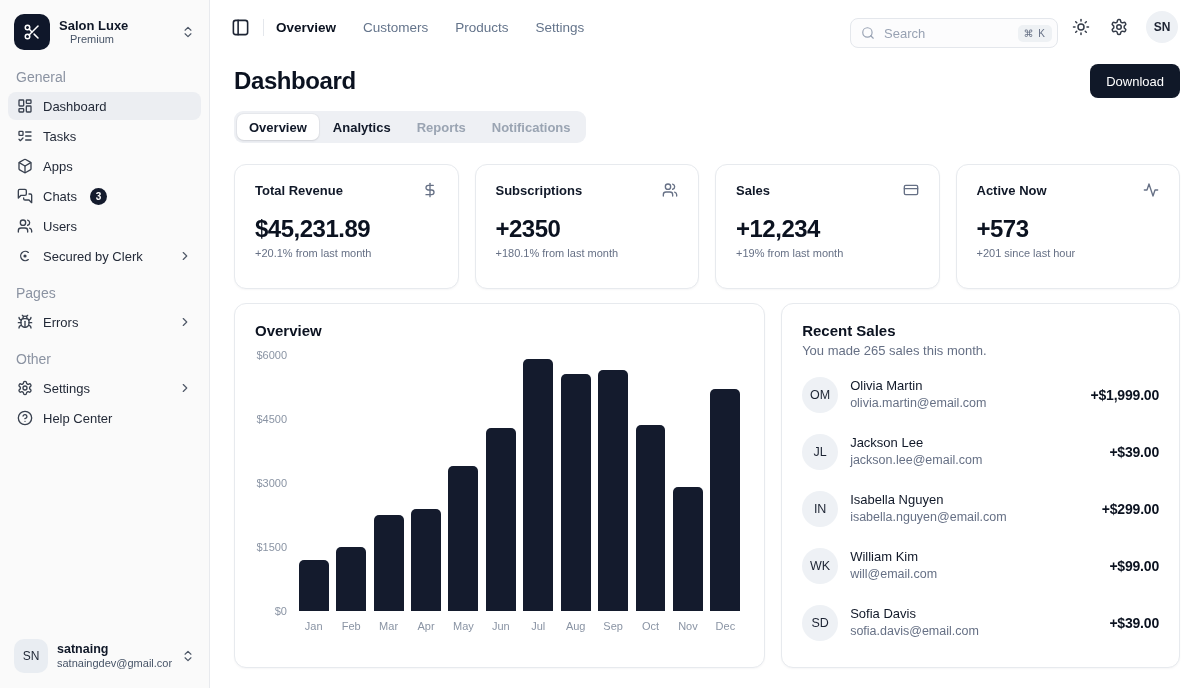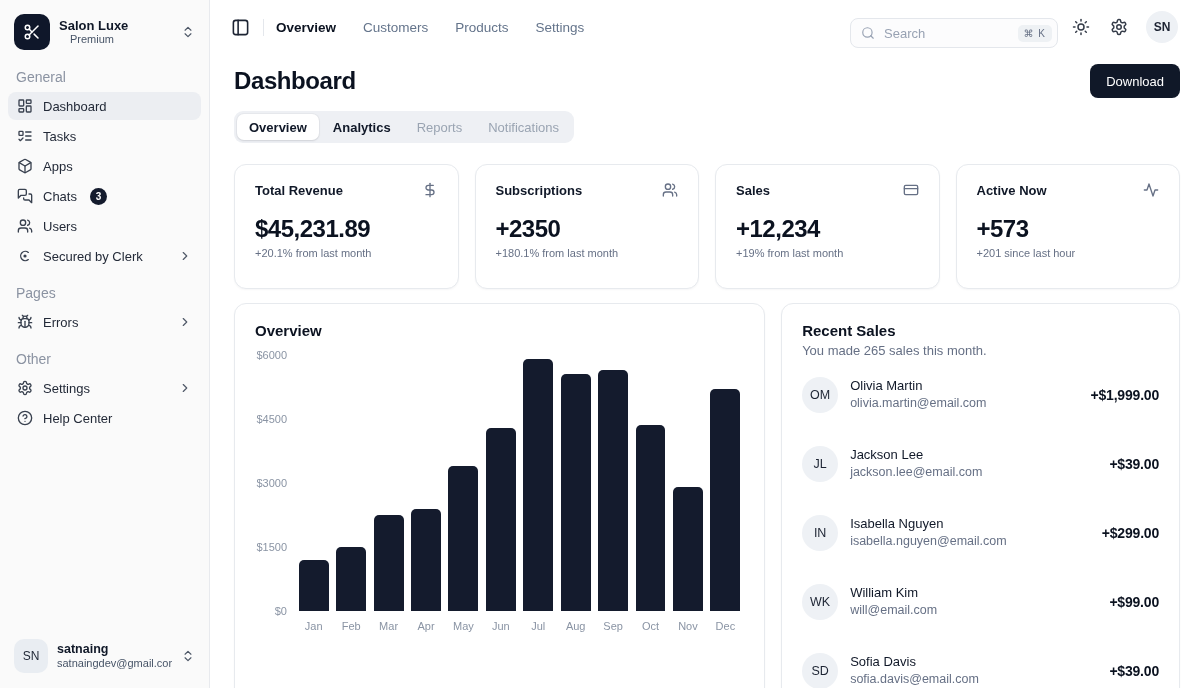--- a/index.html
+++ b/index.html
@@ -59,21 +59,21 @@
   .havatar { width:32px; height:32px; border-radius:50%; background:#eef1f5; display:flex; align-items:center; justify-content:center; font-size:12px; font-weight:bold; color:#1d2433; margin-left:12px; cursor:pointer; }
 
   .content { padding:10px 20px 0 24px; display:flex; flex-direction:column; flex:1; min-height:0; }
   .page-head { display:flex; align-items:center; justify-content:space-between; }
   .page-title { font-size:24px; font-weight:bold; letter-spacing:-0.4px; color:#0b1220; margin:0; }
   .download-btn { background:#101828; color:#fff; border:none; border-radius:8px; height:34px; padding:0 16px; font-size:13px; font-weight:500; font-family:inherit; cursor:pointer; }
 
   .tabs { margin-top:13px; display:inline-flex; background:#eef0f4; border-radius:9px; padding:3px; gap:2px; align-self:flex-start; }
   .tab { height:26px; display:flex; align-items:center; padding:0 12px; font-size:13px; font-weight:bold; border-radius:7px; color:#101828; cursor:pointer; }
   .tab.active { background:#fff; box-shadow:0 1px 2px rgba(16,24,40,.10), 0 0 0 1px rgba(16,24,40,.03); }
-  .tab.disabled { color:#9aa4b2; font-weight:400; cursor:default; }
+  .tab.disabled { color:#9aa4b2; font-weight:700; cursor:default; }
 
   .stats { margin-top:21px; display:grid; grid-template-columns:repeat(4,1fr); gap:16px; }
   .card { border:1px solid #e7eaee; border-radius:12px; background:#fff; box-shadow:0 1px 2px rgba(16,24,40,.04); }
   .stat-card { padding:17px 20px; height:125px; }
   .stat-head { display:flex; justify-content:space-between; align-items:center; font-size:13px; font-weight:bold; color:#101828; }
   .stat-icon { color:#667085; display:flex; }
   .stat-value { font-size:24px; font-weight:bold; letter-spacing:-0.5px; margin-top:17px; color:#0b1220; }
   .stat-change { font-size:11px; color:#667085; margin-top:4px; }
 
   .panels { margin-top:14px; display:grid; grid-template-columns:538fr 404fr; gap:16px; height:365px; }
@@ -85,21 +85,21 @@
   .chart { display:flex; margin-top:16px; height:256px; }
   .y-axis { width:40px; min-width:40px; position:relative; font-size:11px; color:#8a94a4; }
   .y-tick { position:absolute; right:8px; transform:translateY(-50%); white-space:nowrap; }
   .plot { flex:1; display:flex; align-items:flex-end; }
   .bar-col { flex:1; height:100%; display:flex; align-items:flex-end; justify-content:center; }
   .bar { width:80%; max-width:30px; border-radius:5px 5px 0 0; }
   .x-labels { display:flex; margin-left:40px; margin-top:9px; font-size:11px; color:#8a94a4;justify-content:center; }
   .x-label { flex:1; text-align:center; }
 
   
-  .sales-list { margin-top:19px; display:flex; flex-direction:column; gap:33px; }
+  .sales-list { margin-top:19px; display:flex; flex-direction:column; gap:21px; }
   .sale-row { display:flex; align-items:center; gap:12px; }
   .sale-avatar { width:36px; height:36px; min-width:36px; border-radius:50%; background:#eef1f5; display:flex; align-items:center; justify-content:center; font-size:12.5px; color:#1d2433; }
   .sale-info { flex:1; min-width:0; line-height:1.3; }
   .sale-name { font-size:13px; font-weight:normal; color:#101828; }
   .sale-email { font-size:12.5px; color:#667085; }
   .sale-amount { font-size:14px; font-weight:bold; letter-spacing:-0.2px; color:#0b1220; }
 </style>
 </head>
 <body>
 

